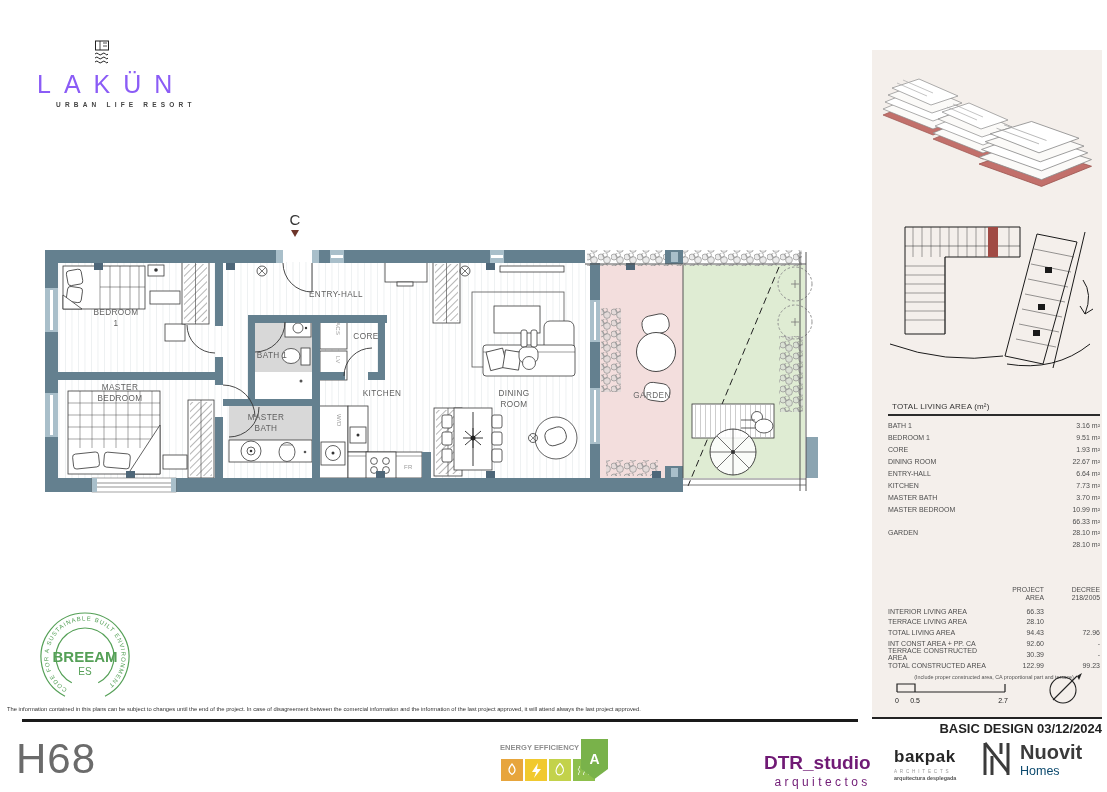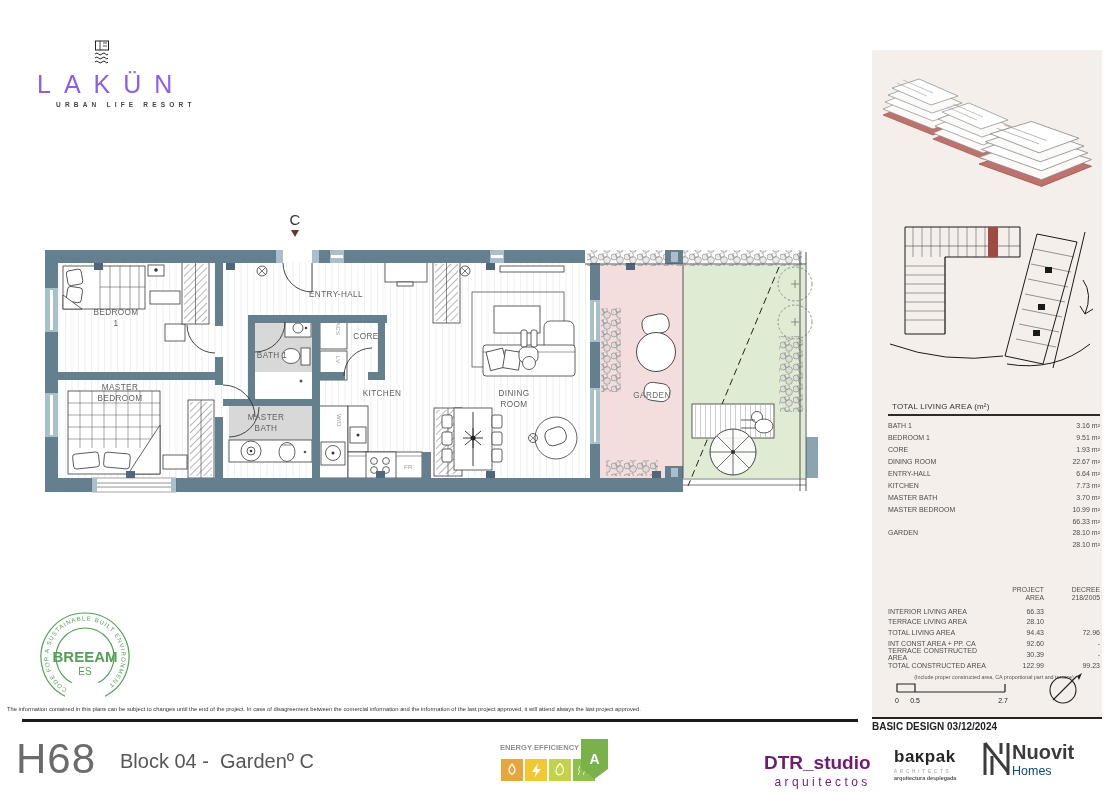--- a/index.html
+++ b/index.html
@@ -18,34 +18,34 @@
   .pt-head{display:flex;font-size:6.8px;color:#4d4d4d;line-height:1.15;margin-bottom:4px;}
   .pt-head .sp{flex:1;}
   .pt-head .c{width:52px;text-align:right;white-space:pre-line;}
   .pt-head .c2{width:56px;text-align:right;white-space:pre-line;}
   .pt-row{display:flex;height:10.8px;align-items:center;font-size:7px;}
   .pt-row .lbl{flex:1;}
   .pt-row .c{width:52px;text-align:right;}
   .pt-row .c2{width:56px;text-align:right;}
   .pt-note{font-size:5.4px;color:#555;text-align:center;margin-top:4px;}
   .rule-sidebar{left:872px;top:717px;width:230px;height:1.5px;background:#222;}
-  .basic-design{left:872px;top:721px;width:230px;text-align:left;font-size:10px;font-weight:700;color:#222;}
+  .basic-design{left:872px;top:721px;width:230px;text-align:right;font-size:13px;font-weight:700;color:#222;}
   
   .disclaimer{left:7px;top:706px;width:856px;font-size:5.8px;color:#333;}
   .disc-line{left:22px;top:719px;width:836px;height:2.5px;background:#1a1a1a;}
   .unit-code{left:16px;top:735px;font-size:42px;color:#6b6b6b;letter-spacing:1px;}
   .block-title{left:120px;top:750px;font-size:20px;color:#565656;white-space:pre;}
   .dtr{left:764px;top:744px;color:#701a75;margin-top:8px;}
   .dtr .l1{font-size:19px;font-weight:700;}
   .dtr .l2{font-size:12px;letter-spacing:3.4px;margin-top:1px;text-align:right;}
   .bakpak{left:894px;top:747px;color:#262626;}
   .bakpak .l1{font-size:17px;font-weight:700;letter-spacing:.5px;}
   .bakpak .l2{font-size:4.6px;letter-spacing:2.8px;color:#999;margin-top:2px;}
   .bakpak .l3{font-size:5.4px;font-weight:700;color:#555;margin-top:1px;}
-  .nuovit{left:982px;top:742px;display:flex;color:#3b3b3b;justify-content:flex-end;}
+  .nuovit{left:982px;top:742px;display:flex;gap:8px;color:#3b3b3b;justify-content:flex-end;}
   .nuovit .l1{font-size:20px;font-weight:700;line-height:1;}
   .nuovit .l2{font-size:12.5px;color:#0c4a6e;margin-top:2px;}
 </style>
 </head>
 <body>
 
 <div class="page">
 
   <div class="abs" style="left:94px;top:40px;width:16px;height:26px;">
     <svg width="16" height="26" viewBox="0 0 16 26">
@@ -527,21 +527,20 @@
       <textPath href="#breeamArc">CODE FOR A SUSTAINABLE BUILT ENVIRONMENT</textPath>
     </text>
     <text x="60" y="64" text-anchor="middle" font-family="Liberation Sans, sans-serif" font-size="15" font-weight="bold" fill="#55a057">BREEAM</text>
     <text x="60" y="77" text-anchor="middle" font-family="Liberation Sans, sans-serif" font-size="10" fill="#55a057">ES</text>
   </svg>
 
   <div class="abs disclaimer">The information contained in this plans can be subject to changes until the end of the project. In case of disagreement between the comercial information and the information of the last project approved, it will attend always the last project approved.</div>
   <div class="abs disc-line"></div>
 
   <div class="abs unit-code">H68</div>
-  <div class="abs block-title">Block 04 -  Gardenº C</div>
 
   <svg class="abs" style="left:498px;top:736px;" width="114" height="48" viewBox="0 0 114 48">
     <text x="2" y="14" font-family="Liberation Sans, sans-serif" font-size="7.6" font-weight="bold" fill="#8f8f8f">ENERGY EFFICIENCY</text>
     <rect x="3" y="23" width="22" height="22" fill="#e7a53d"></rect>
     <rect x="27" y="23" width="22" height="22" fill="#f1c92f"></rect>
     <rect x="51" y="23" width="22" height="22" fill="#c3d24b"></rect>
     <rect x="75" y="23" width="22" height="22" fill="#8dbf4c"></rect>
     <path d="M14,28 C17.5,32 18.5,35.5 14,38.5 C9.5,35.5 10.5,32 14,28 Z" stroke="#fff" stroke-width="1.2" fill="none"></path>
     <polygon points="40,27 34,36 38,36 36,42 43,33 39,33" fill="#fff"></polygon>
     <path d="M62,27.5 C65.5,31 66.5,34 64.5,37 C63,39.5 59.5,39.5 58.5,37 C57,33.5 59,30.5 62,27.5 Z" stroke="#fff" stroke-width="1.1" fill="none"></path>

